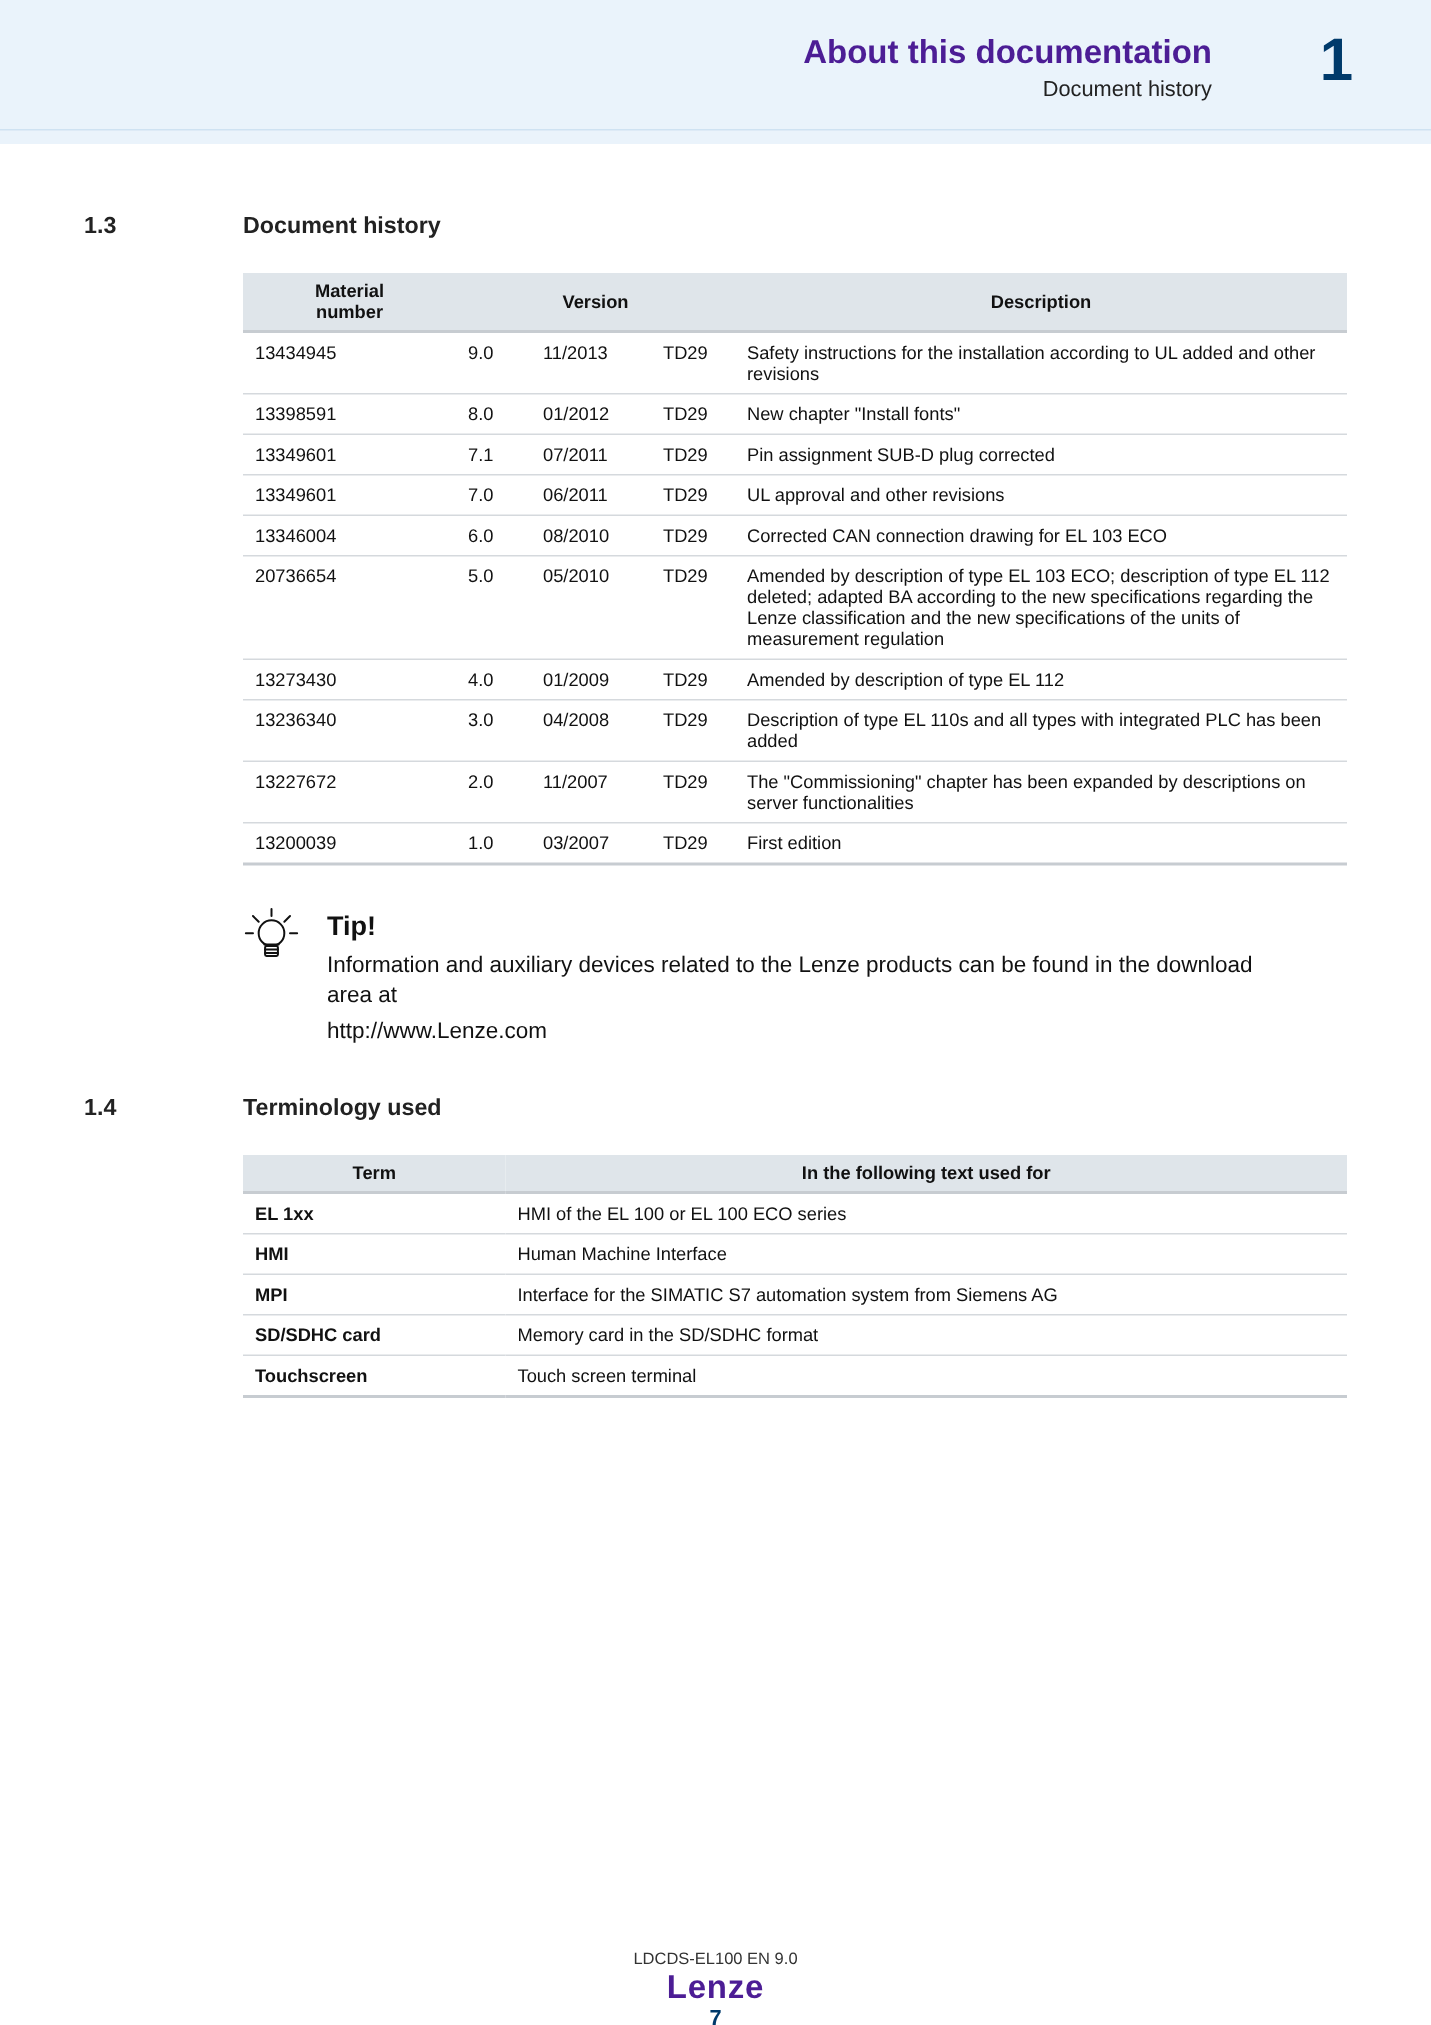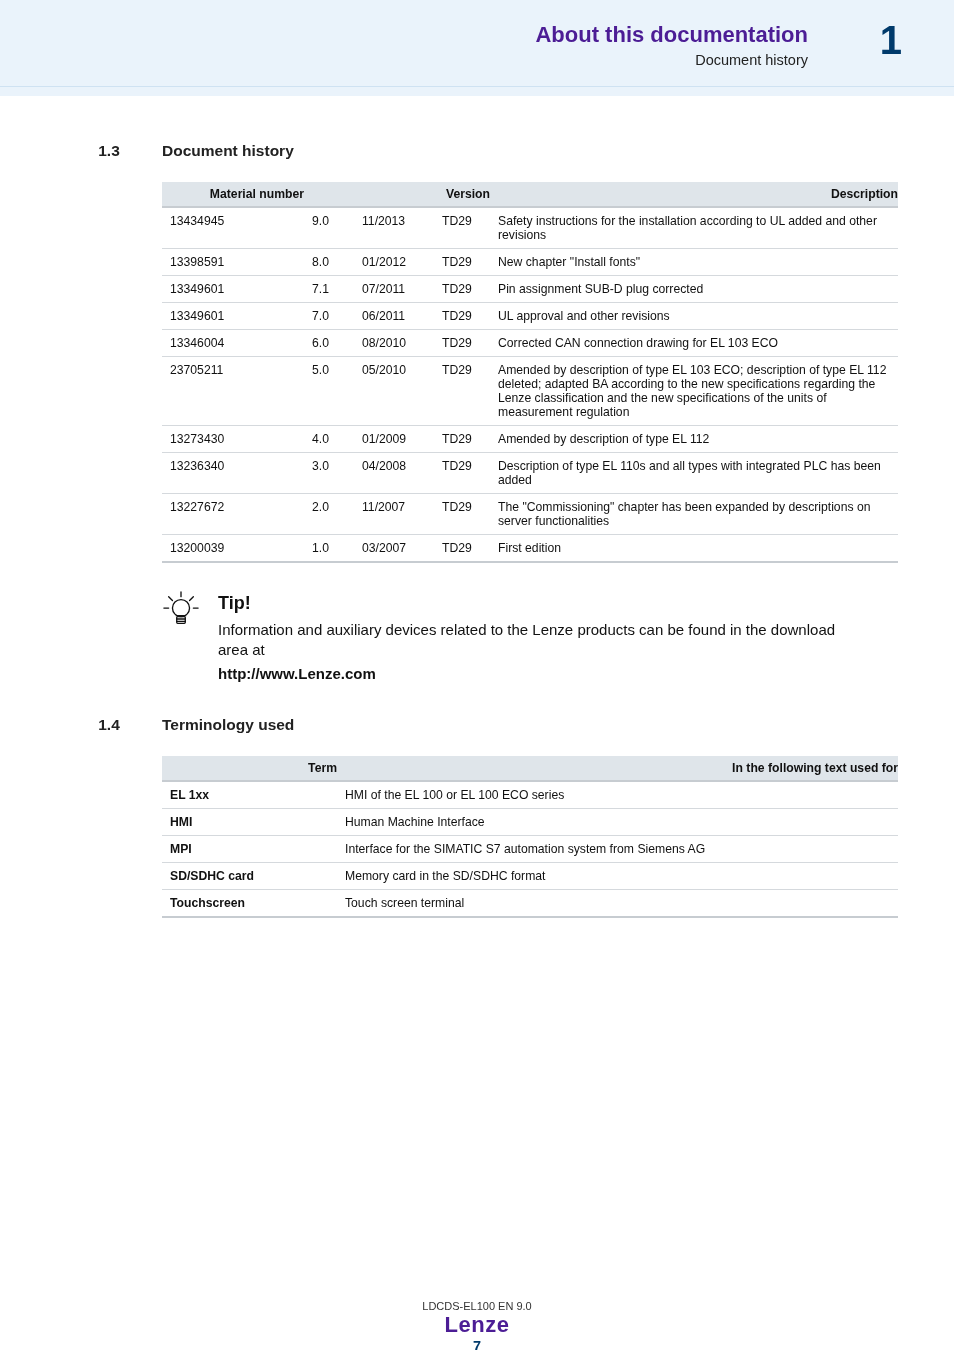--- a/index.html
+++ b/index.html
@@ -39,32 +39,32 @@
   .header-rule {
     position: absolute;
     left: 0; right: 0; top: 86px;
     height: 1px; background: #cfe2f2;
   }
 
   .content {
     padding: 28px 56px 0 56px;
   }
 
-  .sec-row { display: flex; align-items: baseline; margin-top: 18px; margin-bottom: 22px; text-align: center; }
+  .sec-row { display: flex; align-items: baseline; margin-top: 18px; margin-bottom: 22px; }
   .sec-num { width: 106px; font-size: 15.5px; font-weight: 700; color: #222; }
   .sec-title { font-size: 15.5px; font-weight: 700; color: #222; }
 
   .indent-block { margin-left: 106px; }
 
   table { border-collapse: collapse; width: 100%; font-size: 12.2px; }
   th {
     background: #dfe5ea;
-    text-align: right;
+    text-align: center;
     font-weight: 700;
-    padding: 5px 0;
+    padding: 5px 24px;
     border-bottom: 2px solid #c7ccd1;
     vertical-align: middle;
   }
   tbody tr { border-bottom: 1px solid #d5d9dd; }
   tbody tr:last-child { border-bottom: 2px solid #c7ccd1; }
   td { padding: 6px 8px; vertical-align: top; }
 
   
   .t1 col.c0 { width: 142px; }
   .t1 col.c1 { width: 50px; }
@@ -79,21 +79,21 @@
   .tip-row {
     display: flex;
     align-items: flex-start;
     margin-top: 28px;
     margin-left: 106px;
     gap: 18px;
   }
   .tip-icon { width: 38px; height: 38px; flex: 0 0 38px; }
   .tip-title { font-size: 18px; font-weight: 700; margin-top: 2px; }
   .tip-body { font-size: 15px; margin-top: 6px; line-height: 1.35; max-width: 640px; }
-  .tip-link { font-size: 15px; font-weight: 700; margin-top: 4px; }
+  .tip-link { font-size: 15px; font-weight: 400; margin-top: 4px; }
 
   .footer {
     position: absolute;
     left: 0; right: 0; bottom: 26px;
     height: 24px;
     display: flex;
     align-items: center;
     justify-content: space-between;
     padding: 0 56px;
     font-size: 11px;
@@ -166,21 +166,21 @@
             <td>UL approval and other revisions</td>
           </tr>
           <tr>
             <td>13346004</td>
             <td>6.0</td>
             <td>08/2010</td>
             <td>TD29</td>
             <td>Corrected CAN connection drawing for EL 103 ECO</td>
           </tr>
           <tr>
-            <td>23705211</td>
+            <td>20736654</td>
             <td>5.0</td>
             <td>05/2010</td>
             <td>TD29</td>
             <td>Amended by description of type EL 103 ECO; description of type EL 112 deleted; adapted BA according to the new specifications regarding the Lenze classification and the new specifications of the units of measurement regulation</td>
           </tr>
           <tr>
             <td>13273430</td>
             <td>4.0</td>
             <td>01/2009</td>
             <td>TD29</td>

